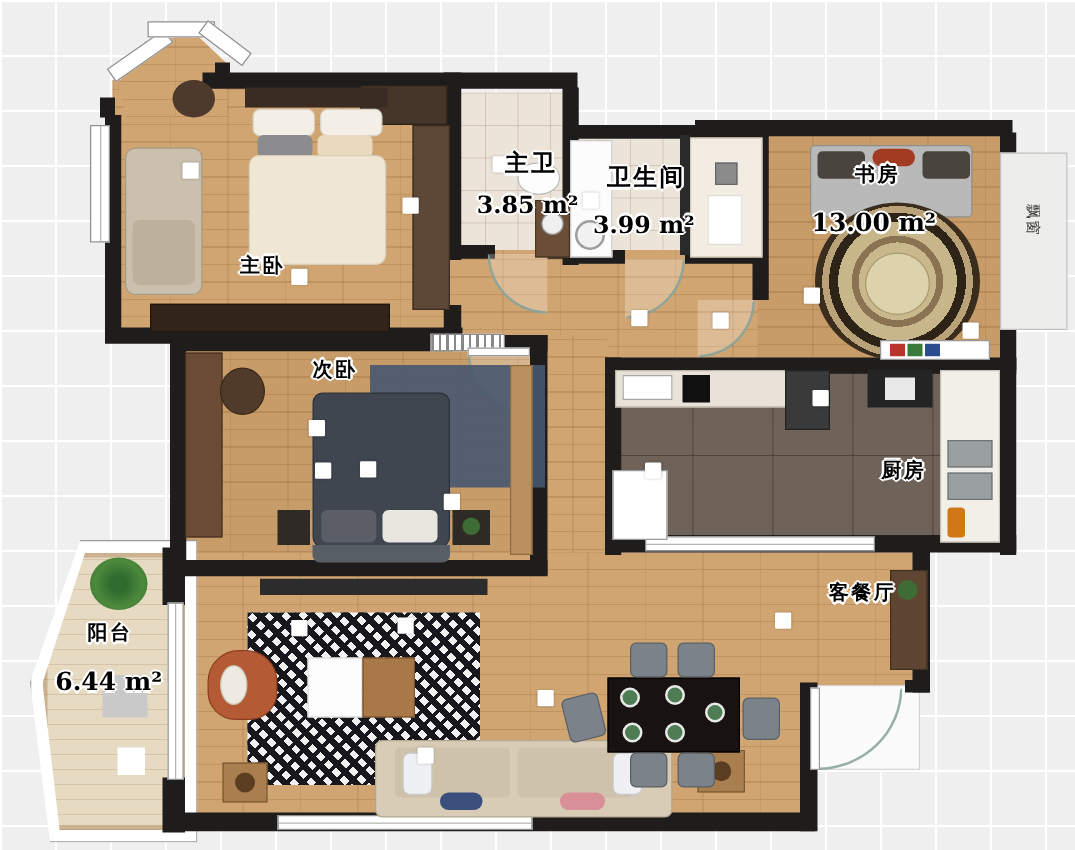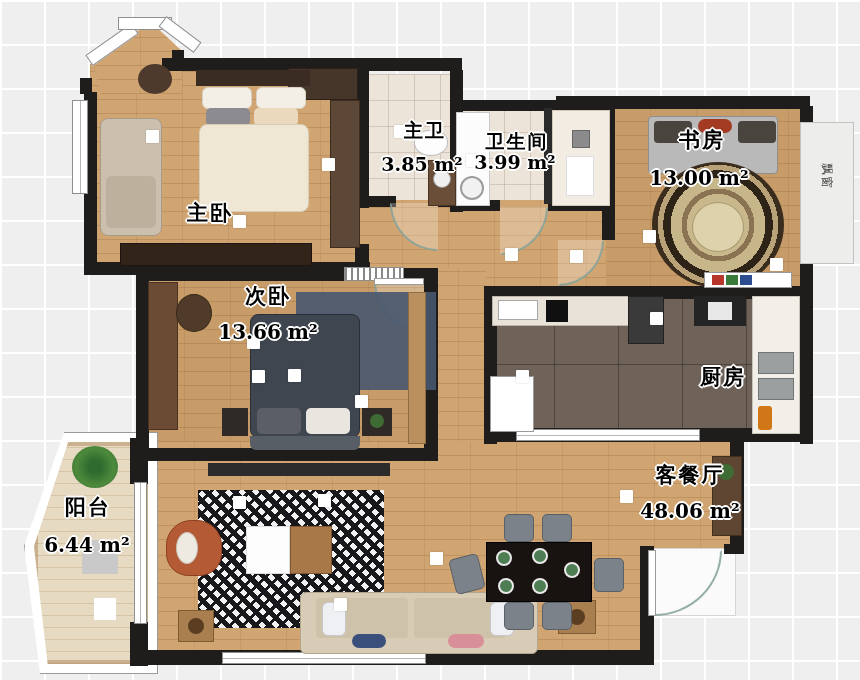--- a/index.html
+++ b/index.html
@@ -47,21 +47,21 @@
      repeating-linear-gradient(45deg,#17171c 0 5px,transparent 5px 10px),
      repeating-linear-gradient(135deg,#17171c 0 3px,transparent 3px 9px);}
   .round-rug{border-radius:50%;background:
      radial-gradient(circle at 50% 50%,#ddd0a8 0 22%,#c9b88b 22% 34%,#8a7352 34% 40%,#c7b68a 40% 52%,#2e2317 52% 60%,#b9a277 60% 66%,#3a2d1e 66% 100%);}
   .light{position:absolute;width:13px;height:13px;background:#fff;border-radius:1px;box-shadow:0 0 2px rgba(0,0,0,.2);}
   
   .rl{position:absolute;transform:translate(-50%,-50%);white-space:nowrap;
       font-family:"DejaVu Serif","DejaVu Sans",serif;font-weight:bold;color:#000;
       text-shadow:2px 0 0 #fff,-2px 0 0 #fff,0 2px 0 #fff,0 -2px 0 #fff,
                   1px 1px 0 #fff,-1px -1px 0 #fff,1px -1px 0 #fff,-1px 1px 0 #fff;}
-  .rl.nm{font-size:21px;letter-spacing:2px;}
+  .rl.nm{font-size:16px;letter-spacing:2px;}
   .rl.ar{font-size:20px;letter-spacing:0;}
   .rl.small{font-size:19px;}
   .bay-label{position:absolute;transform:translate(-50%,-50%) rotate(90deg);
       font-size:12px;color:#444;font-family:"DejaVu Sans",sans-serif;letter-spacing:1px;}
 </style>
 </head>
 <body>
 
 <div id="canvas">
 
@@ -246,32 +246,30 @@
   <div class="light" style="left:252px;top:370px;"></div>
   <div class="light" style="left:233px;top:496px;"></div>
   <div class="light" style="left:318px;top:494px;"></div>
   <div class="light" style="left:430px;top:552px;"></div>
   <div class="light" style="left:620px;top:490px;"></div>
   <div class="light" style="left:334px;top:598px;"></div>
 
   <div class="rl nm" style="left:210px;top:213px;">主卧</div>
 
   <div class="rl nm" style="left:268px;top:296px;">次卧</div>
-  <div class="rl ar" style="left:268px;top:332px;">13.66 m²</div>
 
   <div class="rl nm small" style="left:425px;top:131px;">主卫</div>
   <div class="rl ar small" style="left:422px;top:164px;">3.85 m²</div>
 
   <div class="rl nm small" style="left:517px;top:142px;font-family:Liberation Mono, monospace;">卫生间</div>
-  <div class="rl ar small" style="left:515px;top:162px;text-align:center;">3.99 m²</div>
+  <div class="rl ar small" style="left:515px;top:180px;text-align:center;">3.99 m²</div>
 
   <div class="rl nm" style="left:702px;top:140px;">书房</div>
   <div class="rl ar" style="left:699px;top:178px;">13.00 m²</div>
 
   <div class="rl nm" style="left:723px;top:377px;">厨房</div>
 
   <div class="rl nm" style="left:690px;top:475px;">客餐厅</div>
-  <div class="rl ar" style="left:690px;top:511px;">48.06 m²</div>
 
   <div class="rl nm" style="left:88px;top:507px;">阳台</div>
   <div class="rl ar" style="left:87px;top:545px;">6.44 m²</div>
 
 </div>
 
 </body></html>

